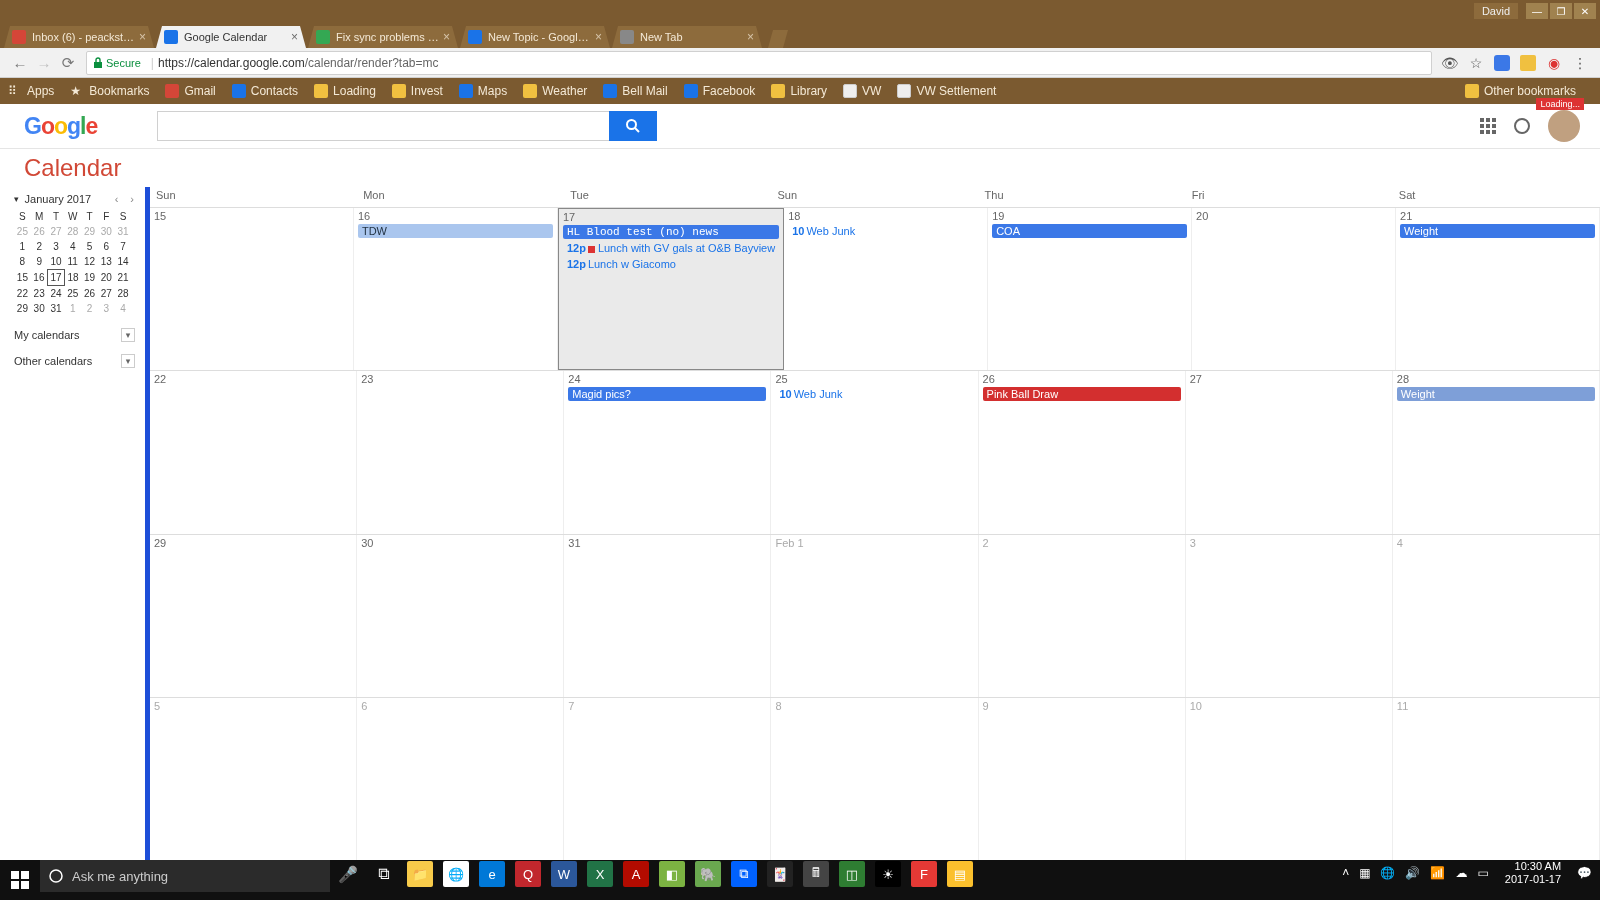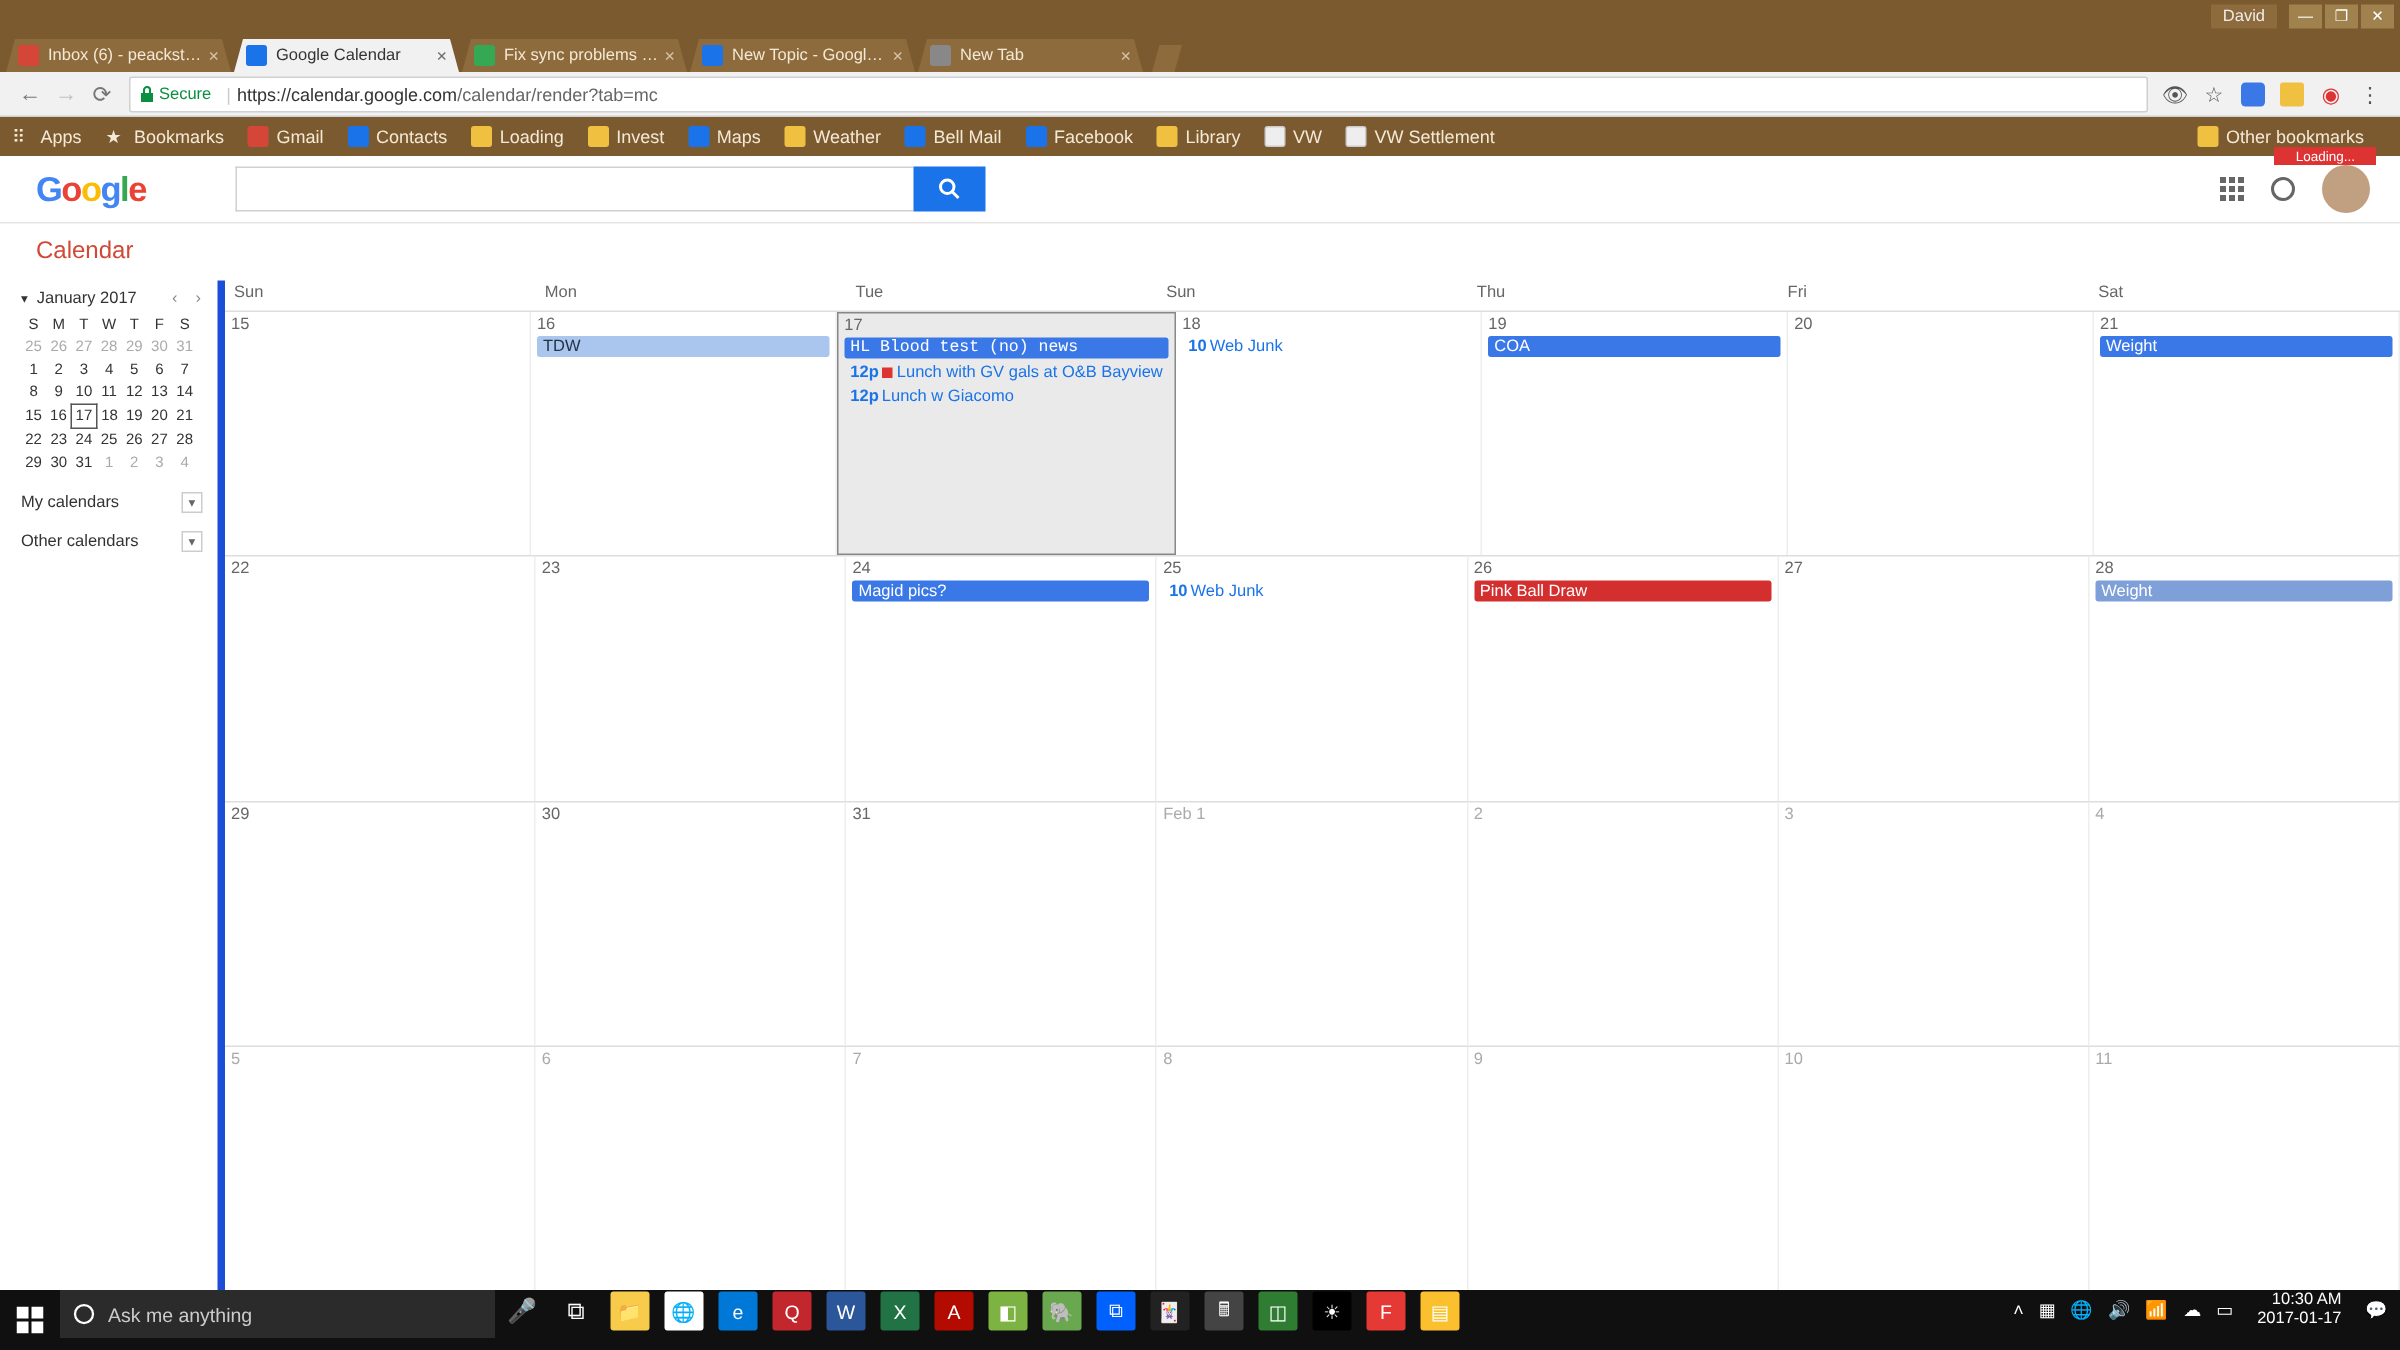--- a/index.html
+++ b/index.html
@@ -45,24 +45,24 @@
   .glogo { font-size:23px; font-weight:bold; letter-spacing:-1px;}
   .glogo span:nth-child(1){color:#4285F4;} .glogo span:nth-child(2){color:#EA4335;} .glogo span:nth-child(3){color:#FBBC05;} .glogo span:nth-child(4){color:#4285F4;} .glogo span:nth-child(5){color:#34A853;} .glogo span:nth-child(6){color:#EA4335;}
   .gsearch { margin-left:60px; display:flex; height:30px; width:500px;}
   .gsearch input { flex:1; border:1px solid #d0d0d0; border-right:none; padding:0 8px; font-size:13px;}
   .gsearch .sbtn { width:48px; background:#1a73e8; color:#fff; display:flex; align-items:center; justify-content:center;}
   .gright { position:absolute; right:20px; top:0; height:100%; display:flex; align-items:center; gap:18px;}
   .gright .grid9 { width:16px; height:16px; display:grid; grid-template-columns:repeat(3,4px); grid-template-rows:repeat(3,4px); gap:2px;}
   .gright .grid9 div{background:#666;}
   .gright .bell { width:16px;height:16px;border:2px solid #666;border-radius:50%;}
   .gright .avatar { width:32px;height:32px;border-radius:50%;background:#c0a080;position:relative;}
-  .gright .avatar .load { position:absolute; top:-12px; right:-4px; background:#d33; color:#fff; font-size:9px; padding:1px 14px;}
+  .gright .avatar .load { position:absolute; top:-12px; right:-4px; background:#d33; color:#fff; font-size:9px; padding:1px 4px;}
 
   .calhdr { height:38px; display:flex; align-items:center; padding:0 24px;}
-  .calhdr .title { color:#d14836; font-size:16px;}
+  .calhdr .title { color:#d14836; font-size:24px;}
 
   
   .main { display:flex; height:calc(900px - 22px - 26px - 30px - 26px - 45px - 38px - 40px); }
   .sidebar { width:145px; padding:6px 8px 0 14px; font-size:11px; color:#333;}
   .minihdr { display:flex; align-items:center; gap:6px; margin-bottom:4px;}
   .minihdr .mon { flex:1; font-size:11px;}
   .minihdr .nav { color:#888; padding:0 3px;}
   .miniTable { border-collapse:collapse; width:118px;}
   .miniTable th { font-weight:normal; color:#333; font-size:10px; padding:2px 0; text-align:center; width:16px;}
   .miniTable td { font-size:10px; text-align:center; color:#333; padding:2px 0;}

